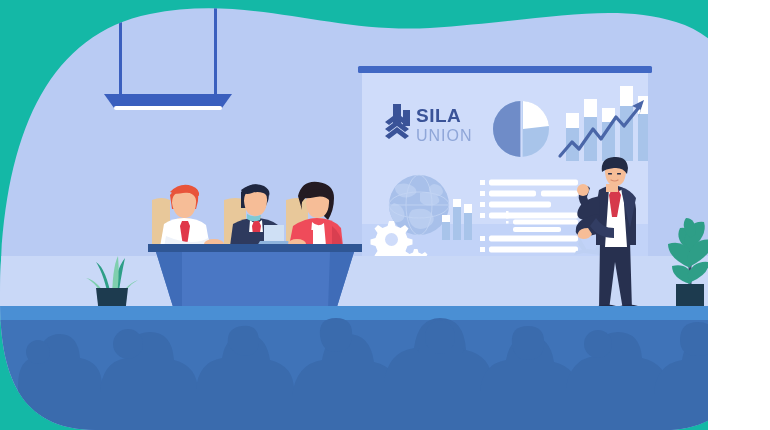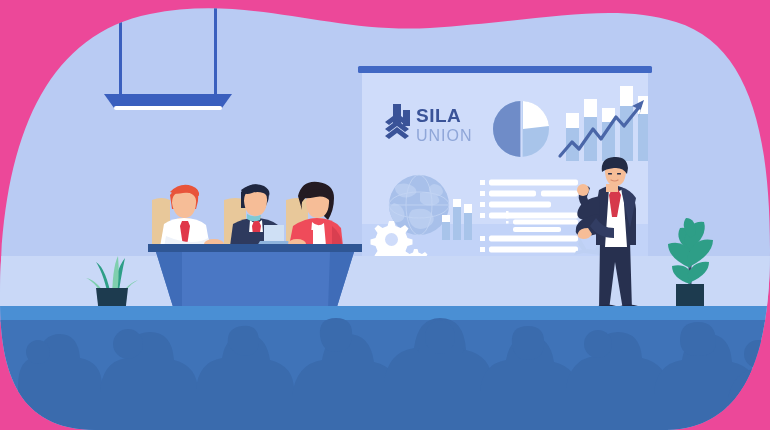--- a/index.html
+++ b/index.html
@@ -1,17 +1,17 @@
 <!DOCTYPE html>
 <html><head>
 <meta charset="utf-8">
 <style>
   html,body{margin:0;padding:0;background:#ffffff;}
   body{font-family:"Liberation Sans",sans-serif;}
-  #stage{position:relative;width:770px;height:430px;overflow:hidden;background:#ec4899;}
+  #stage{position:relative;width:708px;height:430px;overflow:hidden;background:#14b8a6;}
   #stage svg{display:block;}
   .nosel{user-select:none;}
 </style>
 </head>
 <body>
 
 <div id="stage" class="nosel">
 <svg width="770" height="430" viewBox="0 0 770 430" xmlns="http://www.w3.org/2000/svg">
 
   <defs>

